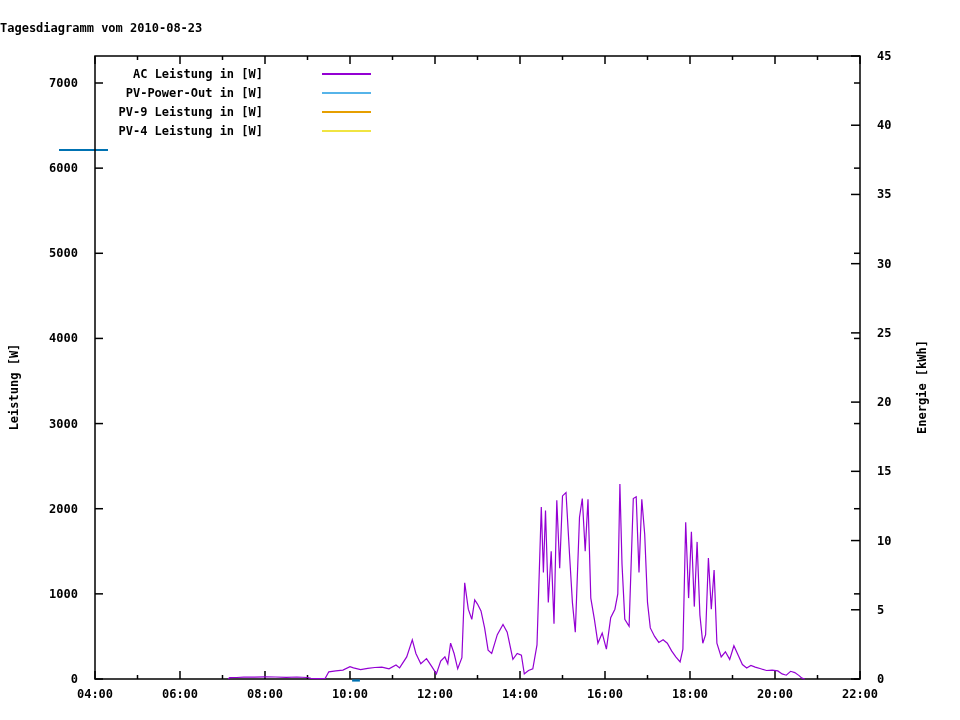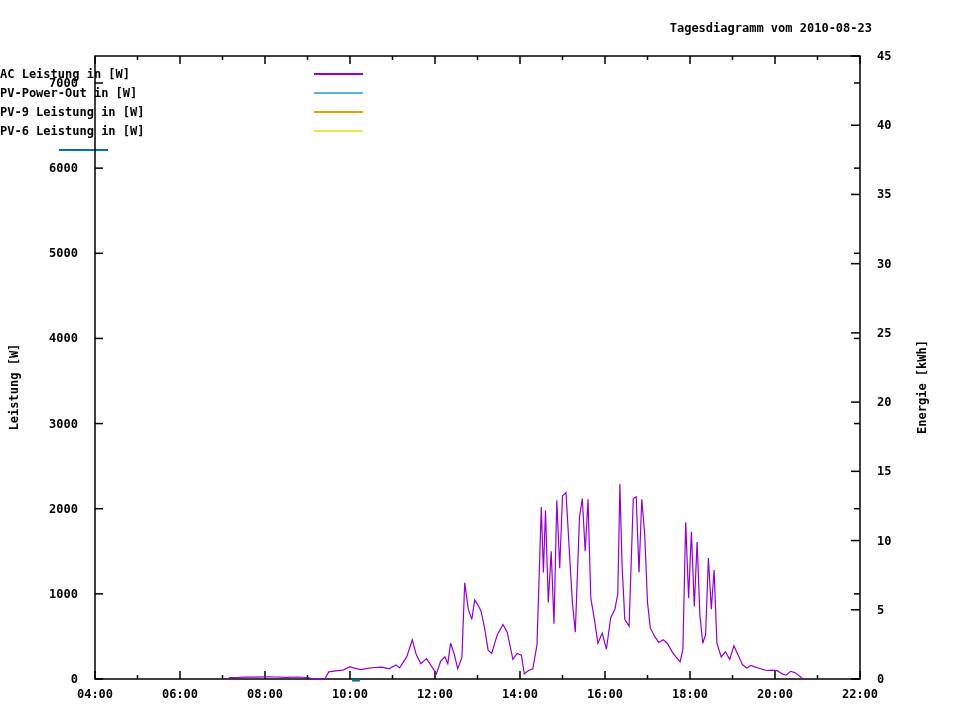--- a/index.html
+++ b/index.html
@@ -7,31 +7,31 @@
     position:relative;
     width:960px;height:720px;
     background:#ffffff;
     font-family:"DejaVu Sans Mono","Liberation Mono",monospace;
     font-weight:bold;
     color:#000000;
     overflow:hidden;
   }
   .title{
     position:absolute;top:21px;left:0;width:872px;
-    text-align:right;font-size:12px;letter-spacing:0;
+    text-align:left;font-size:12px;letter-spacing:0;
   }
   .ylabel{
     position:absolute;width:220px;text-align:center;font-size:12px;
     transform:rotate(-90deg);
   }
   .ylabel.left{left:-96px;top:380px;}
   .ylabel.right{left:812px;top:380px;}
   .legend{position:absolute;left:0;top:64px;}
   .lrow{display:flex;align-items:center;height:19px;}
-  .ltext{display:inline-block;width:255px;font-size:12px;white-space:pre;}
+  .ltext{display:inline-block;width:255px;text-align:right;font-size:12px;white-space:pre;margin-left:8px;}
   .lline{display:inline-block;width:49px;height:2px;margin-left:59px;}
   svg{position:absolute;left:0;top:0;}
   text{font-family:"DejaVu Sans Mono","Liberation Mono",monospace;font-weight:bold;font-size:12px;fill:#000;}
 </style>
 </head>
 <body>
 
 <div class="canvas">
   <div class="title">Tagesdiagramm vom 2010-08-23</div>
   <div class="ylabel left">Leistung [W]</div>
@@ -44,21 +44,21 @@
     </div>
     <div class="lrow">
       <span class="ltext">PV-Power-Out in [W]</span>
       <span class="lline" style="background: rgb(86, 180, 233);"></span>
     </div>
     <div class="lrow">
       <span class="ltext">PV-9 Leistung in [W]</span>
       <span class="lline" style="background: rgb(230, 159, 0);"></span>
     </div>
     <div class="lrow">
-      <span class="ltext">PV-6 Leistung in [W]</span>
+      <span class="ltext">PV-4 Leistung in [W]</span>
       <span class="lline" style="background: rgb(240, 228, 66);"></span>
     </div>
     <div class="lrow">
       <span class="lline" style="background: rgb(0, 114, 178);"></span>
     </div>
   </div>
 
   <svg id="plot" width="960" height="720">
       <rect x="95" y="56" width="765" height="623" fill="none" stroke="#000" stroke-width="1.5"></rect>
       <g>

